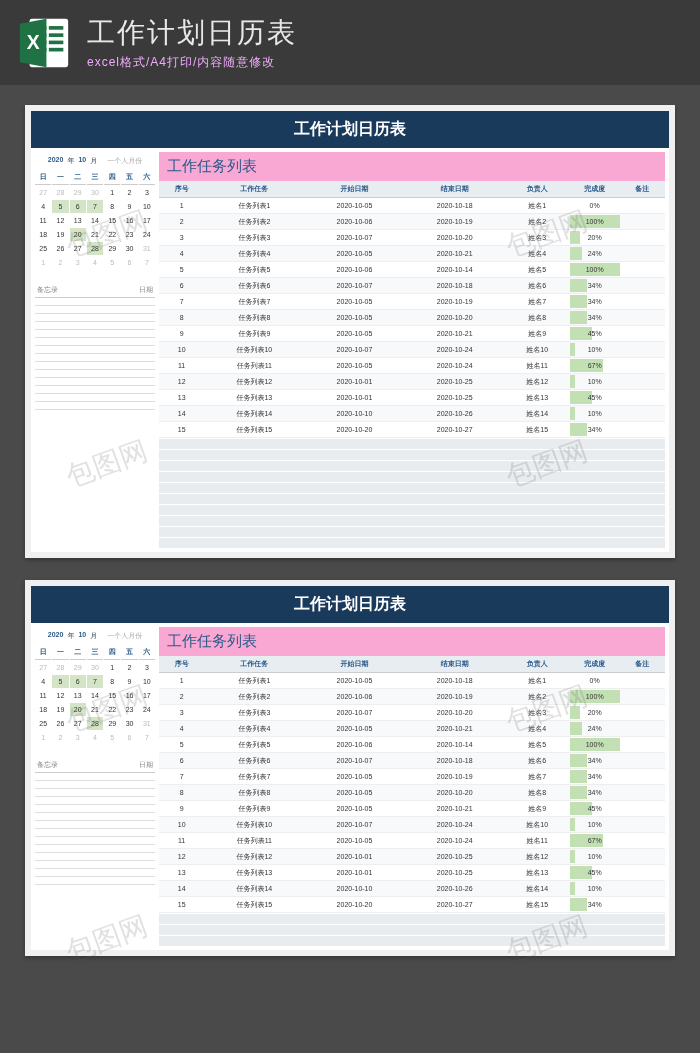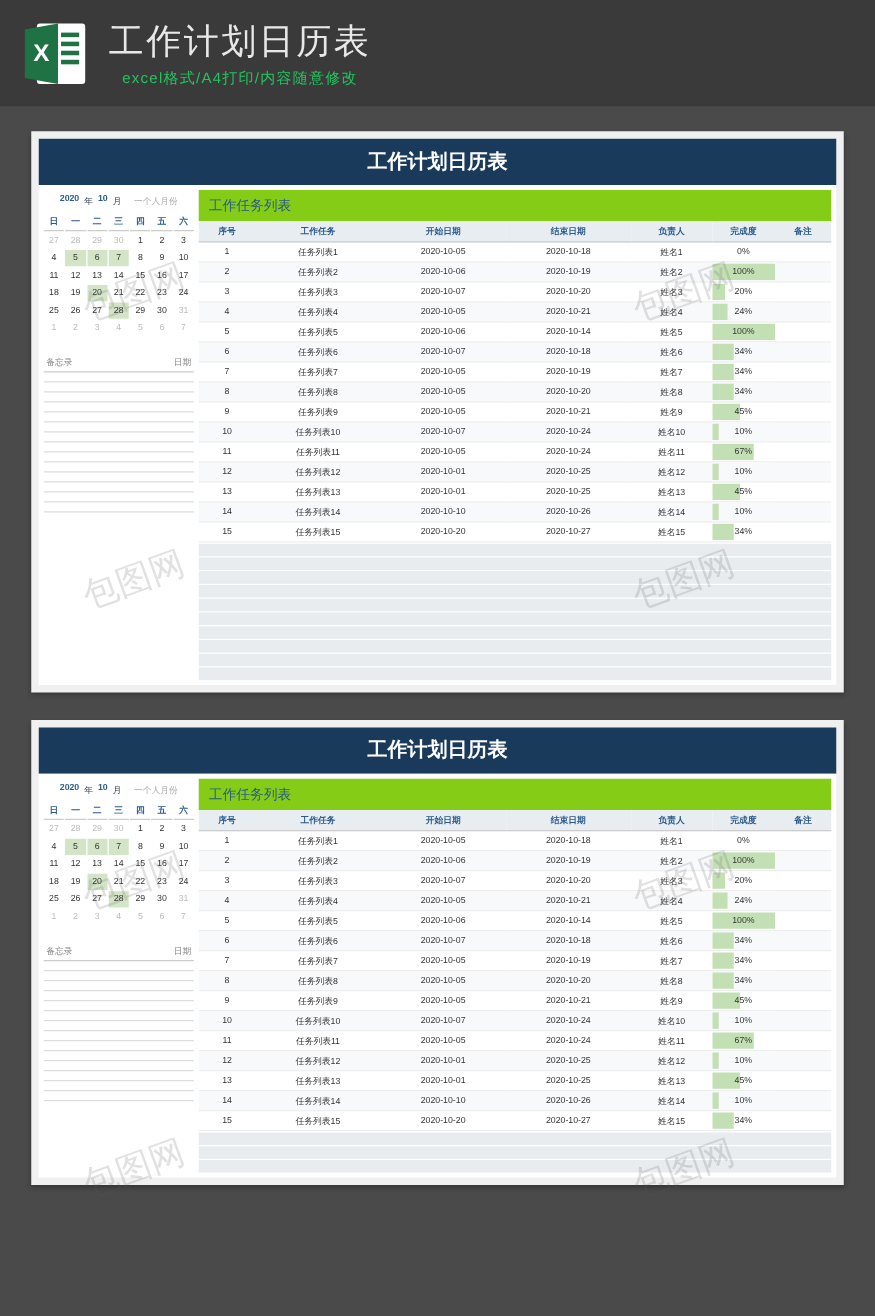--- a/index.html
+++ b/index.html
@@ -24,24 +24,23 @@
     flex-shrink: 0;
   }
   .header-text h1 {
     font-size: 28px;
     font-weight: 400;
     letter-spacing: 2px;
     color: #e8e8e8;
   }
   .header-text .sub {
     font-size: 12px;
-    color: #22c55e;
+    color: #f0abfc;
     letter-spacing: 1px;
     margin-top: 2px;
-    text-align: center;
   }
   .canvas {
     padding: 20px 25px;
     display: flex;
     flex-direction: column;
     gap: 22px;
   }
   .sheet {
     background: #f0f0f0;
     padding: 6px;
@@ -104,23 +103,23 @@
     color: #888;
     padding: 2px 2px;
     border-bottom: 1px solid #ccc;
   }
   .memo-lines div {
     height: 8px;
     border-bottom: 1px solid #ddd;
   }
   .right-col { flex: 1; }
   .list-title {
-    background: #84cc16;
+    background: #f9a8d4;
     color: #2a5a8a;
-    font-size: 11px;
+    font-size: 15px;
     padding: 5px 8px;
   }
   .task-table {
     width: 100%;
     border-collapse: collapse;
     font-size: 7px;
     color: #333;
   }
   .task-table th {
     background: #e8edf2;

